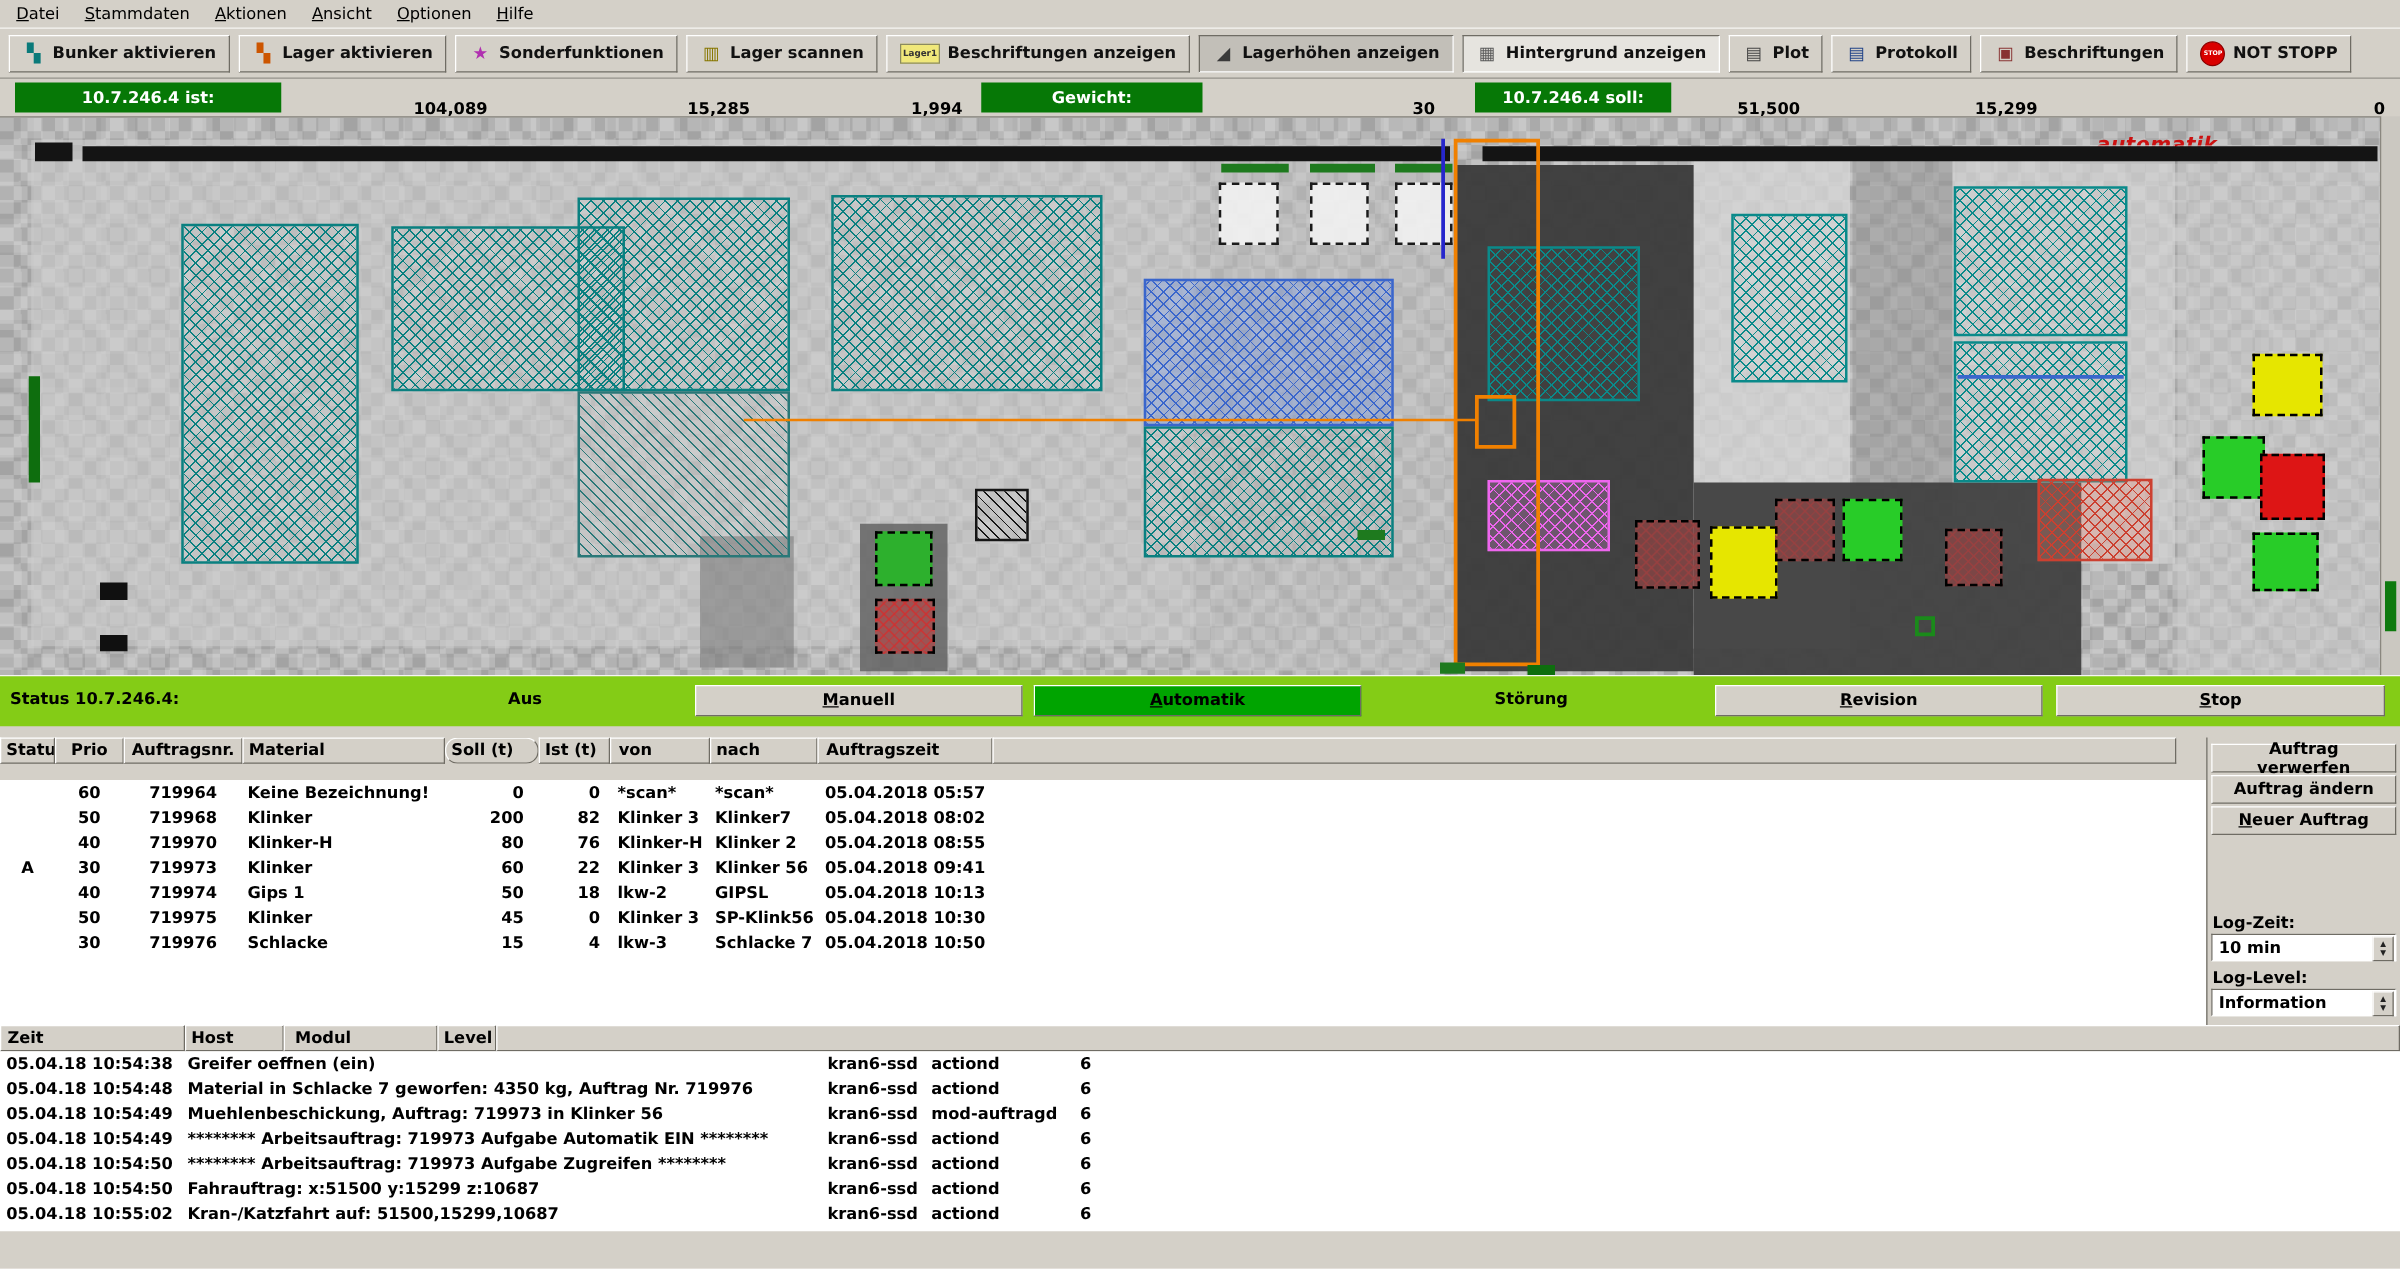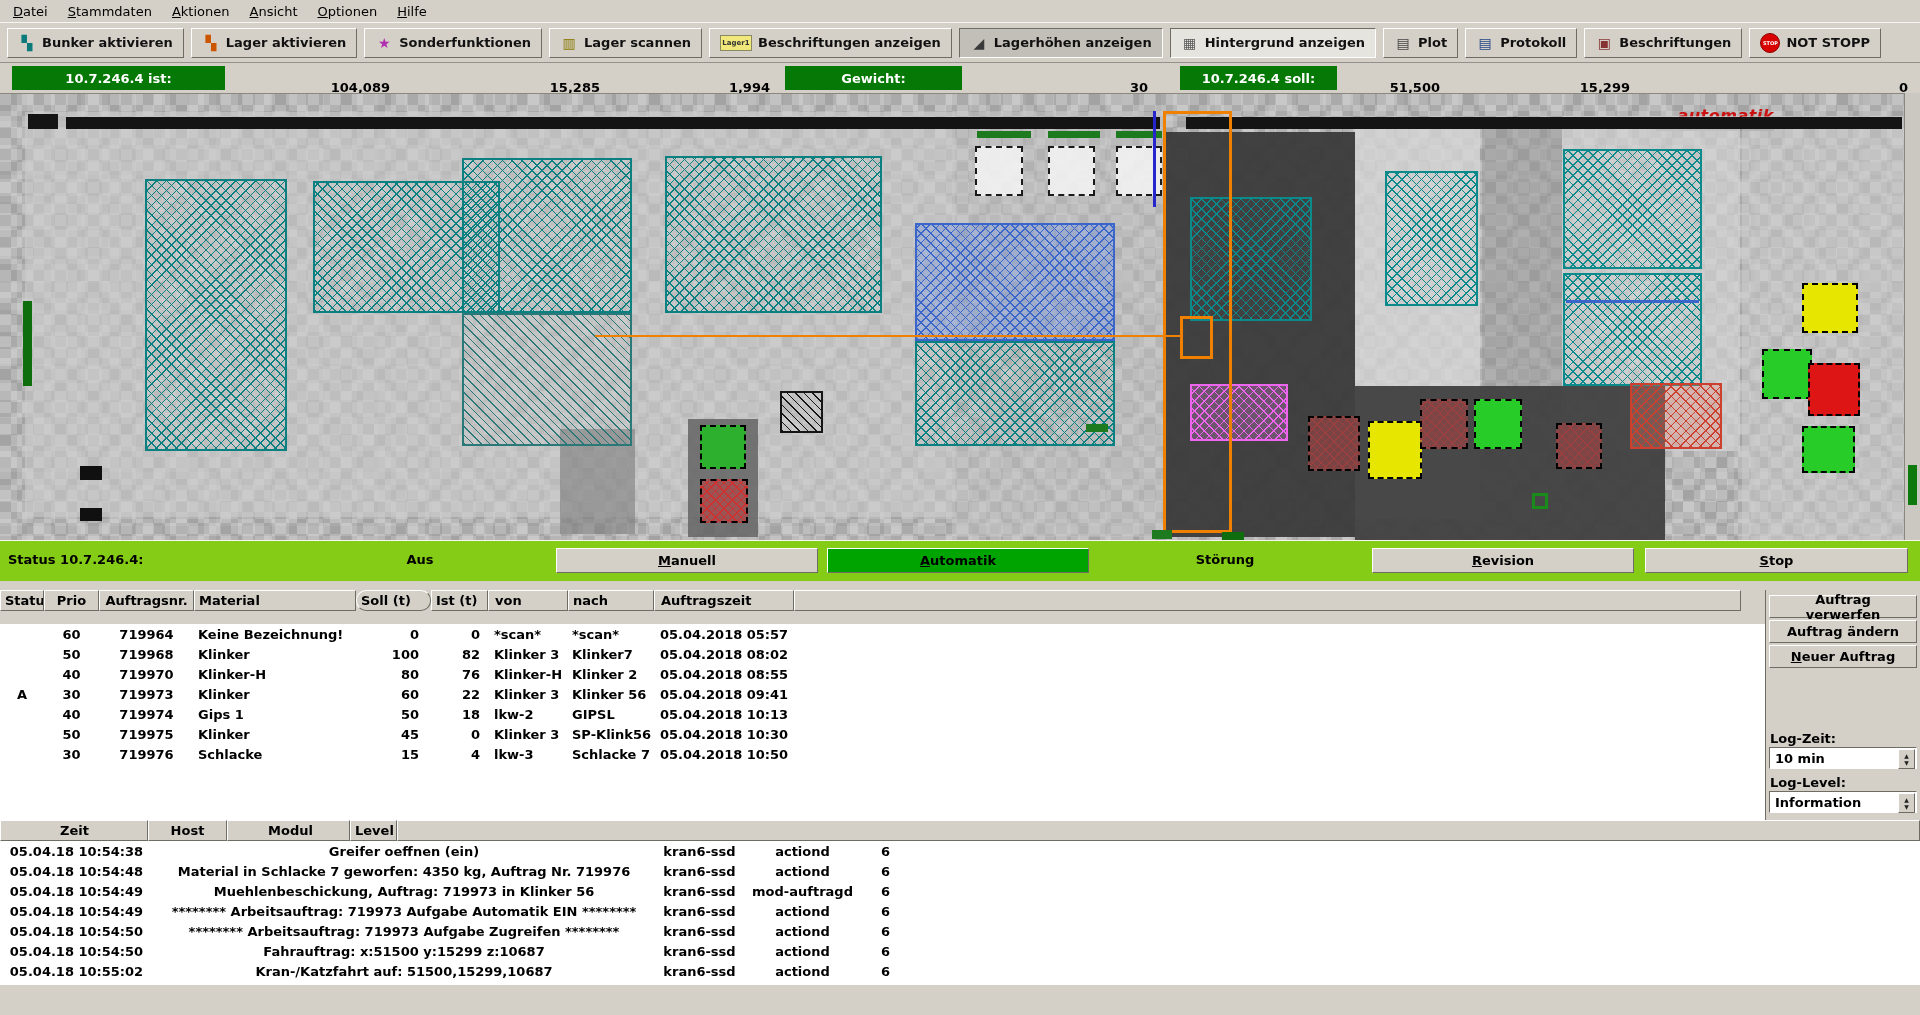--- a/index.html
+++ b/index.html
@@ -116,21 +116,21 @@
   .combo{position:absolute;left:3px;width:148px;height:22px;background:#fff;border:1px solid;
          border-color:#6f6c64 #fff #fff #6f6c64;font-weight:bold;display:flex;align-items:center;
          padding-left:5px;box-sizing:border-box;}
   #combo-logzeit{top:157px;}
   #combo-loglevel{top:201px;}
   .spin{position:absolute;right:1px;top:1px;width:15px;height:18px;background:#d4d0c8;
         border:1px solid;border-color:#fff #6f6c64 #6f6c64 #fff;display:flex;flex-direction:column;
         align-items:center;justify-content:center;font-size:6px;line-height:7px;color:#222;}
 
   
-  #logsec{position:absolute;top:820px;left:0;width:1920px;height:165px;text-align:center;}
+  #logsec{position:absolute;top:820px;left:0;width:1920px;height:165px;}
   #log-body{position:absolute;top:21px;left:0;width:1920px;height:144px;background:#fff;overflow:hidden;}
   .lrow{display:flex;height:20px;font-weight:bold;align-items:center;}
   .lc{box-sizing:border-box;overflow:hidden;white-space:nowrap;}
   .l0{width:148px;padding-left:5px;}
   .l1{width:510px;padding-left:2px;}
   .l2{width:79px;padding-left:4px;}
   .l3{width:123px;padding-left:8px;}
   .l4{width:47px;padding-left:4px;}
 
   
@@ -321,21 +321,21 @@
       <span class="oc c6">*scan*</span>
       <span class="oc c7">*scan*</span>
       <span class="oc c8">05.04.2018 05:57</span>
       <span class="oc cf"></span>
     </div>
         <div class="orow">
       <span class="oc c0"></span>
       <span class="oc c1">50</span>
       <span class="oc c2">719968</span>
       <span class="oc c3">Klinker</span>
-      <span class="oc c4">100</span>
+      <span class="oc c4">200</span>
       <span class="oc c5">82</span>
       <span class="oc c6">Klinker 3</span>
       <span class="oc c7">Klinker7</span>
       <span class="oc c8">05.04.2018 08:02</span>
       <span class="oc cf"></span>
     </div>
         <div class="orow">
       <span class="oc c0"></span>
       <span class="oc c1">40</span>
       <span class="oc c2">719970</span>

